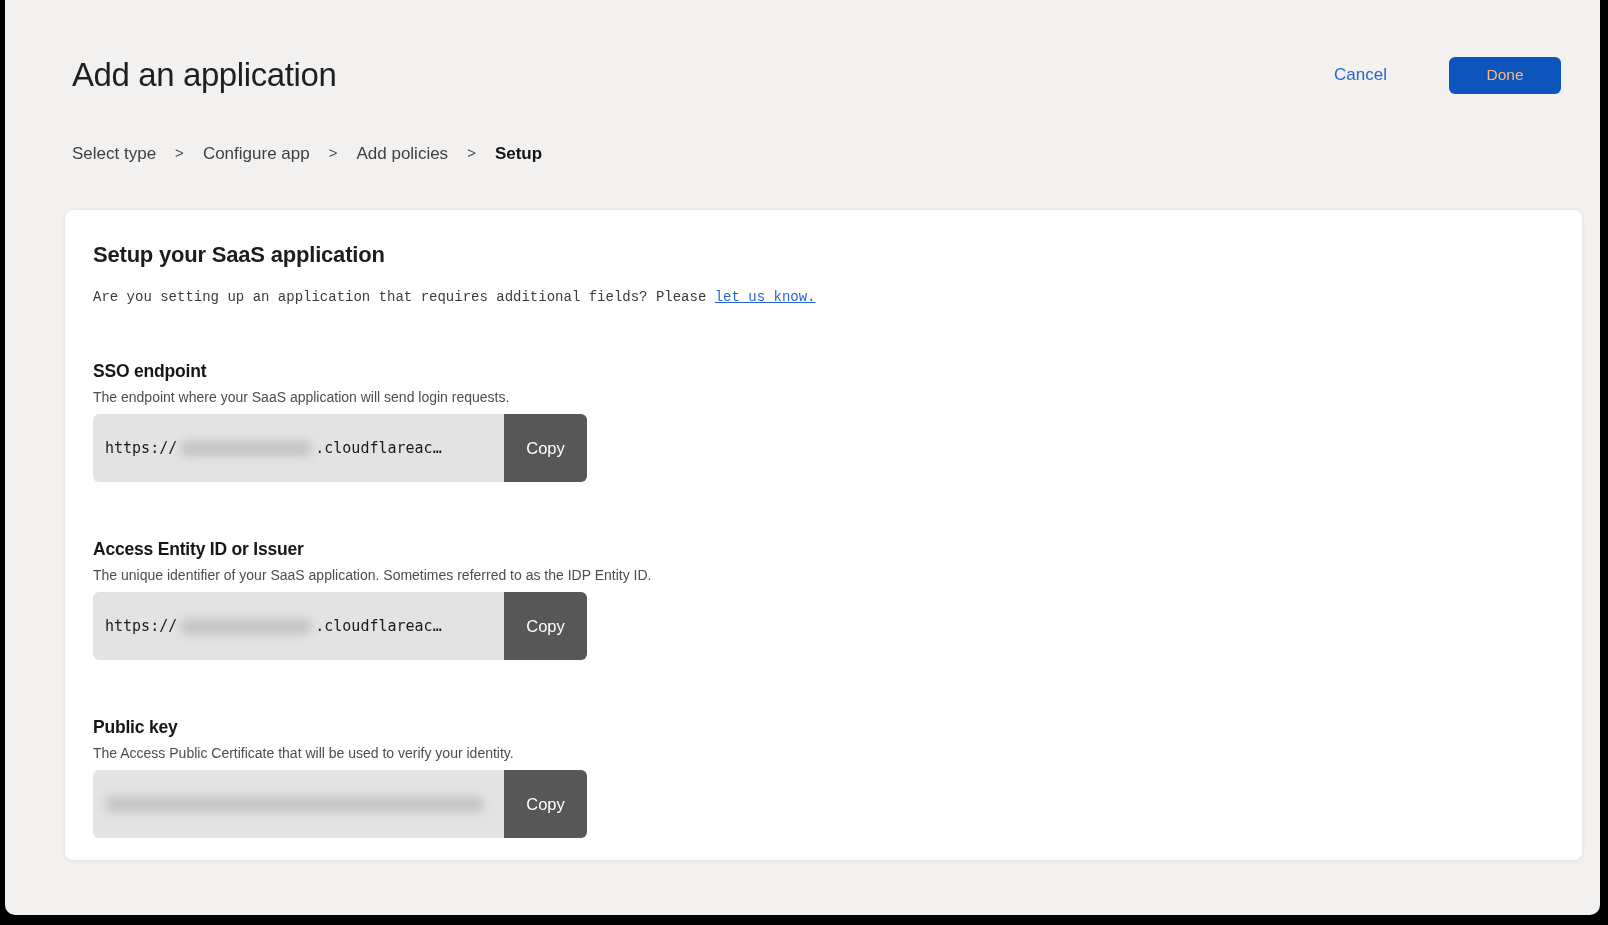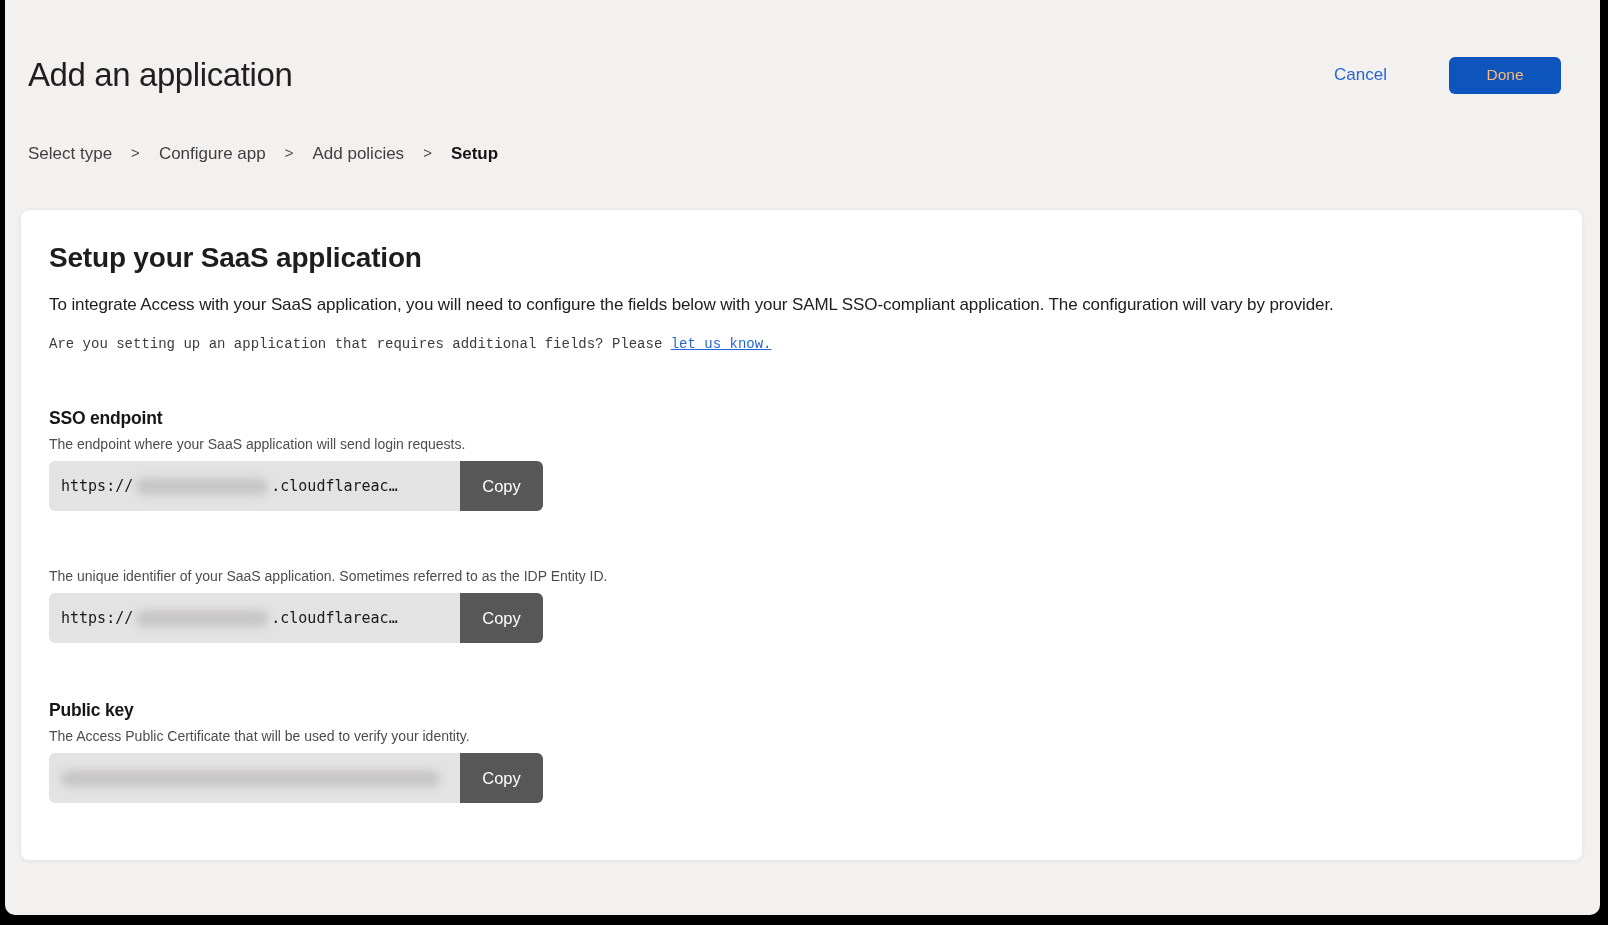--- a/index.html
+++ b/index.html
@@ -8,20 +8,21 @@
     background: #000;
     font-family: "Liberation Sans", sans-serif;
     position: relative;
   }
   .viewport {
     position: absolute;
     left: 5px; right: 8px; top: 0; bottom: 10px;
     background: var(--page-bg, #f2f1f0);
     border-radius: 0 0 10px 10px;
     overflow: hidden;
+    padding-left: 44px;
   }
 
   
   .topbar {
     display: flex;
     justify-content: space-between;
     align-items: center;
     padding: 56px 39px 0 23px;
   }
   .page-title {
@@ -67,21 +68,21 @@
   .card {
     margin: 45px 17px 0 15px;
     background: #ffffff;
     border: 1px solid #e9e9e9;
     border-radius: 9px;
     box-shadow: 0 1px 4px rgba(0,0,0,0.05);
     padding: 32px 28px 34px 28px;
     height: 652px;
   }
   .card-heading {
-    font-size: 28px;
+    font-size: 22px;
     font-weight: 700;
     color: #1d1d1f;
     letter-spacing: -0.2px;
   }
   .card-intro {
     margin-top: 21px;
     font-size: 17px;
     color: #202020;
     letter-spacing: -0.1px;
   }
@@ -108,21 +109,21 @@
   }
   .field-desc {
     margin-top: 7px;
     font-size: 14px;
     color: #4d4d4d;
   }
   .copy-field {
     margin-top: 9px;
     display: flex;
     width: 494px;
-    height: 50px;
+    height: 68px;
     border-radius: 6px;
     overflow: hidden;
   }
   .field-value {
     flex: 1;
     background: var(--field-bg, #e4e3e3);
     display: flex;
     align-items: center;
     padding: 0 12px;
     font-family: "DejaVu Sans Mono", monospace;
@@ -168,37 +169,37 @@
     <span class="crumb-sep">&gt;</span>
     <span class="crumb">Configure app</span>
     <span class="crumb-sep">&gt;</span>
     <span class="crumb">Add policies</span>
     <span class="crumb-sep">&gt;</span>
     <span class="crumb active">Setup</span>
   </nav>
 
   <section class="card">
     <h2 class="card-heading">Setup your SaaS application</h2>
-    <p class="card-intro">To integrate Access with your SaaS application, you will need to configure the fields below with your SAML SSO-compliant application. The configuration will vary by provider.</p>
     <p class="card-note"><span>Are you setting up an application that requires additional fields? Please </span><a>let us know.</a></p>
 
     <div class="field-group first">
       <h3 class="field-label">SSO endpoint</h3>
       <p class="field-desc">The endpoint where your SaaS application will send login requests.</p>
       <div class="copy-field">
         <div class="field-value">
             <span>https://</span>
             <span class="redact redact-mid"></span>
             <span>.cloudflareac…</span>
           </div>
         <button class="copy-btn">Copy</button>
       </div>
     </div>
 
     <div class="field-group">
+      <h3 class="field-label">Access Entity ID or Issuer</h3>
       <p class="field-desc">The unique identifier of your SaaS application. Sometimes referred to as the IDP Entity ID.</p>
       <div class="copy-field">
         <div class="field-value">
             <span>https://</span>
             <span class="redact redact-mid"></span>
             <span>.cloudflareac…</span>
           </div>
         <button class="copy-btn">Copy</button>
       </div>
     </div>

